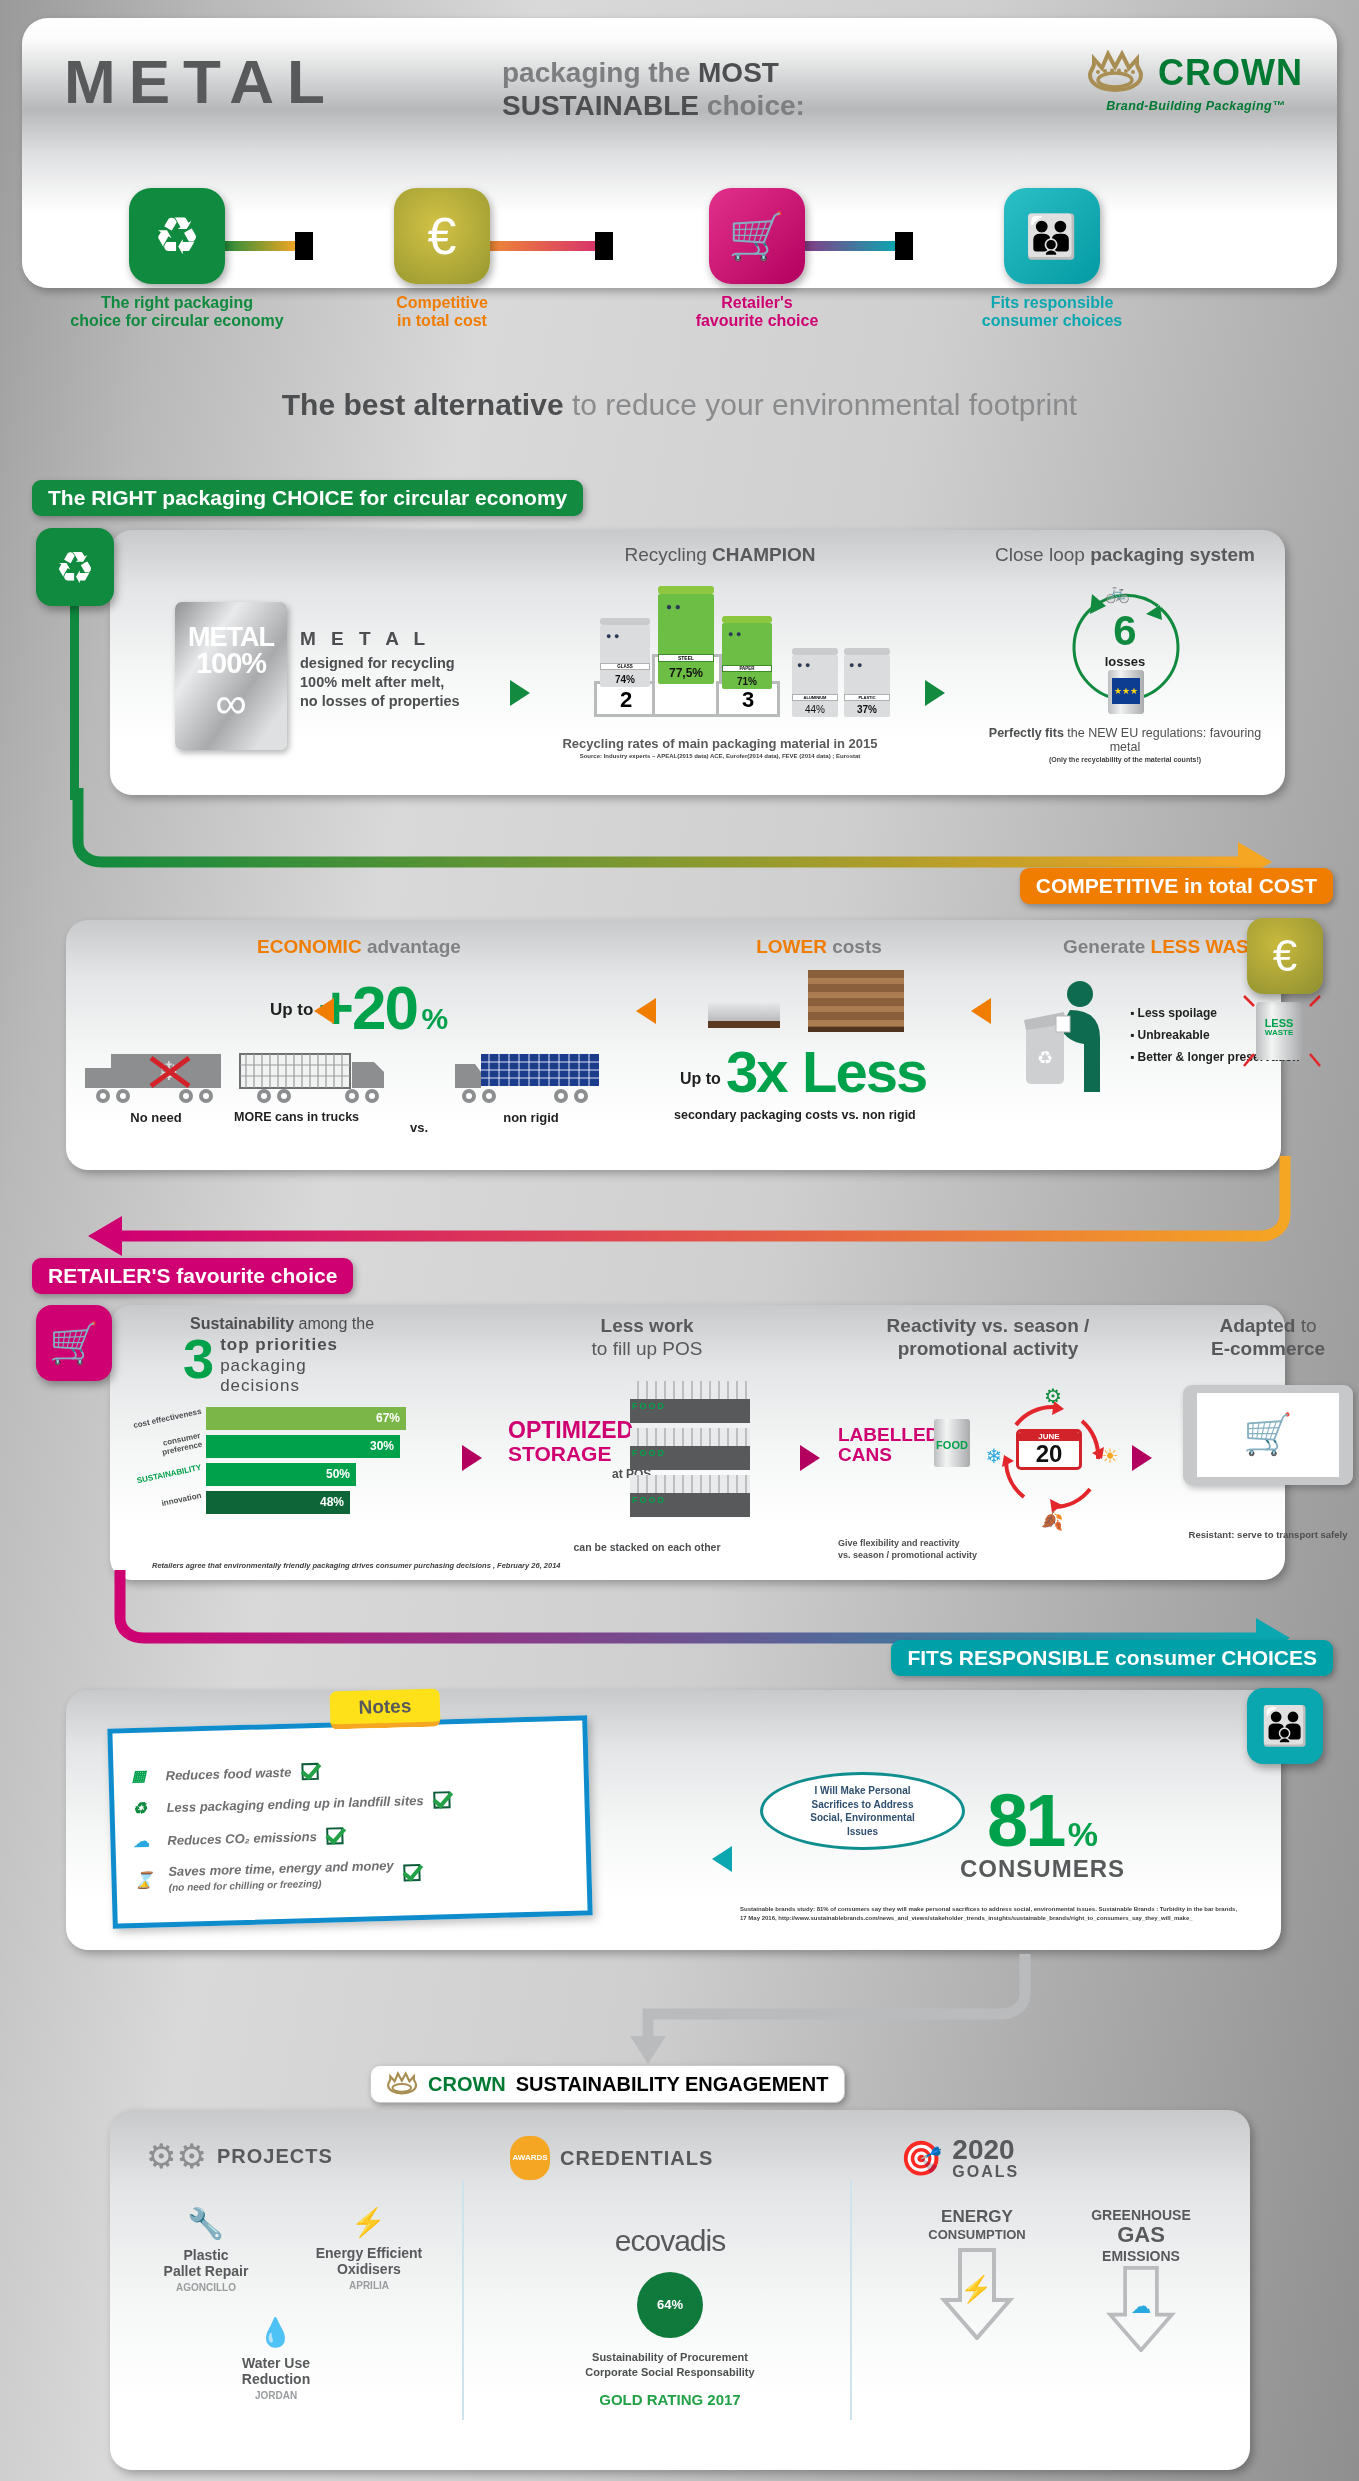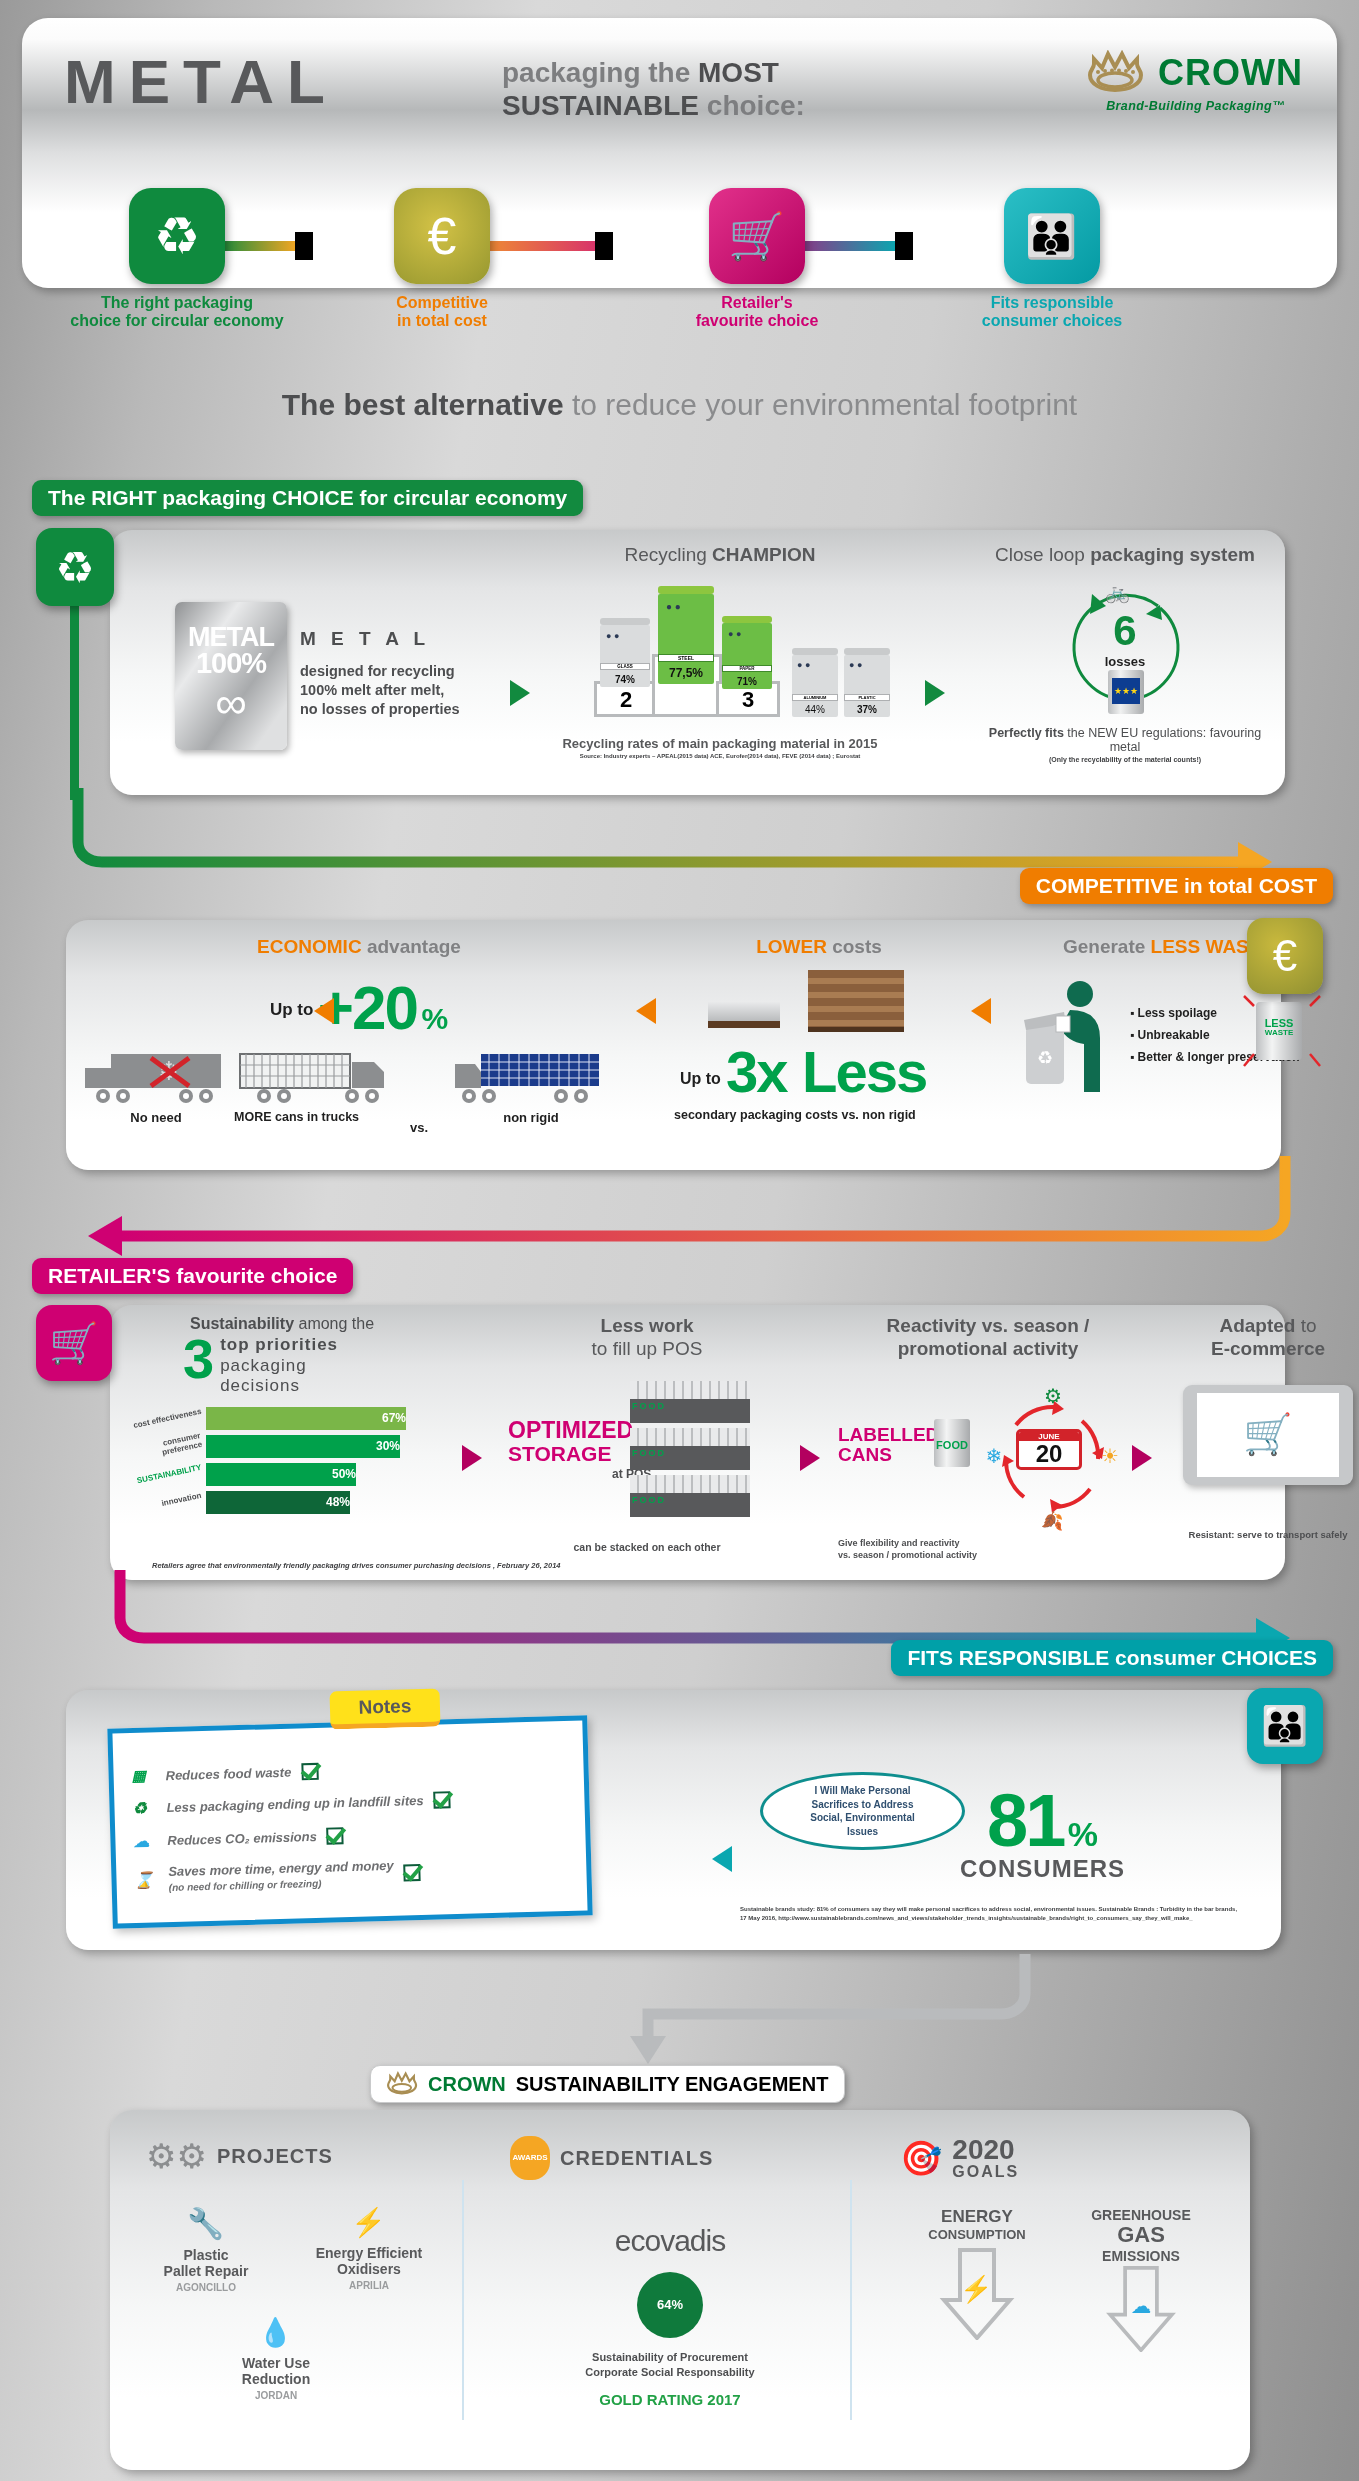--- a/index.html
+++ b/index.html
@@ -70,21 +70,21 @@
   
   #sec3-ribbon{left:32px;top:1258px;height:36px;background:#cf0072;font-size:21px;}
   #sec3{left:110px;top:1305px;width:1175px;height:275px;}
   #sec3-badge{left:36px;top:1305px;width:76px;height:76px;background:#cf0072;font-size:40px;color:#fff;}
   .s3-title{font-size:19px;font-weight:bold;color:#58595b;text-align:center;line-height:1.2;}
   .s3-title span{font-weight:normal;}
   .tri-m{border-width:13px 0 13px 20px;border-color:transparent transparent transparent #b3005f;}
   .bar-row{display:flex;align-items:center;height:23px;margin-bottom:5px;}
   .bar-lab{width:78px;font-size:8px;font-weight:bold;text-align:right;padding-right:4px;
            transform:rotate(-12deg);color:#4d4e50;}
-  .bar{height:23px;color:#fff;font-size:12px;font-weight:bold;text-align:right;line-height:23px;}
+  .bar{height:23px;color:#fff;font-size:12px;font-weight:bold;text-align:right;padding-right:6px;line-height:23px;}
 
   
   #sec4-ribbon{right:26px;top:1640px;height:36px;background:#00a0a8;font-size:21px;}
   #sec4{left:66px;top:1690px;width:1215px;height:260px;}
   #sec4-badge{right:36px;top:1688px;width:76px;height:76px;background:#0aa7b0;font-size:38px;color:#fff;}
   #notes{position:absolute;left:110px;top:1722px;width:480px;height:200px;background:#fff;
          border:5px solid #0f8ccc;transform:rotate(-1.6deg);box-shadow:3px 4px 8px rgba(0,0,0,.25);}
   #notes-tab{position:absolute;left:330px;top:1690px;width:110px;height:38px;background:#ffe11a;
              border-radius:7px;text-align:center;line-height:34px;font-size:19px;font-weight:bold;
              color:#58595b;transform:rotate(-1.6deg);border-bottom:5px solid #f5a623;}
@@ -179,21 +179,21 @@
   <div style="position:absolute;left:65px;top:72px;width:112px;height:148px;border-radius:7px;
        background:linear-gradient(125deg,#8f9193,#e9eaeb 30%,#a8aaac 62%,#dfe0e1 85%);
        box-shadow:2px 3px 6px rgba(0,0,0,.3);color:#fff;text-align:center;">
     <div style="font-size:27px;font-weight:bold;letter-spacing:-1px;margin-top:20px;">METAL</div>
     <div style="font-size:29px;font-weight:bold;letter-spacing:-1px;margin-top:-6px;">100%</div>
     <div style="font-size:44px;margin-top:-2px;">∞</div>
   </div>
 
   <div style="position:absolute;left:190px;top:98px;width:190px;color:#4d4e50;">
     <div style="font-size:19px;font-weight:bold;letter-spacing:5px;">M E T A L</div>
-    <div style="font-size:14.5px;font-weight:bold;line-height:1.3;margin-top:12px;">
+    <div style="font-size:14.5px;font-weight:bold;line-height:1.3;margin-top:4px;">
       <span>designed for </span><b>recycling</b><br>
       <b>100%</b><span> melt after melt,</span><br>
       <span>no losses of properties</span>
     </div>
   </div>
   <div class="tri tri-r" style="position:absolute;left:400px;top:150px;"></div>
 
   <div style="position:absolute;left:430px;top:14px;width:360px;">
     <div class="s1-title">
       <span>Recycling </span><b>CHAMPION</b>

